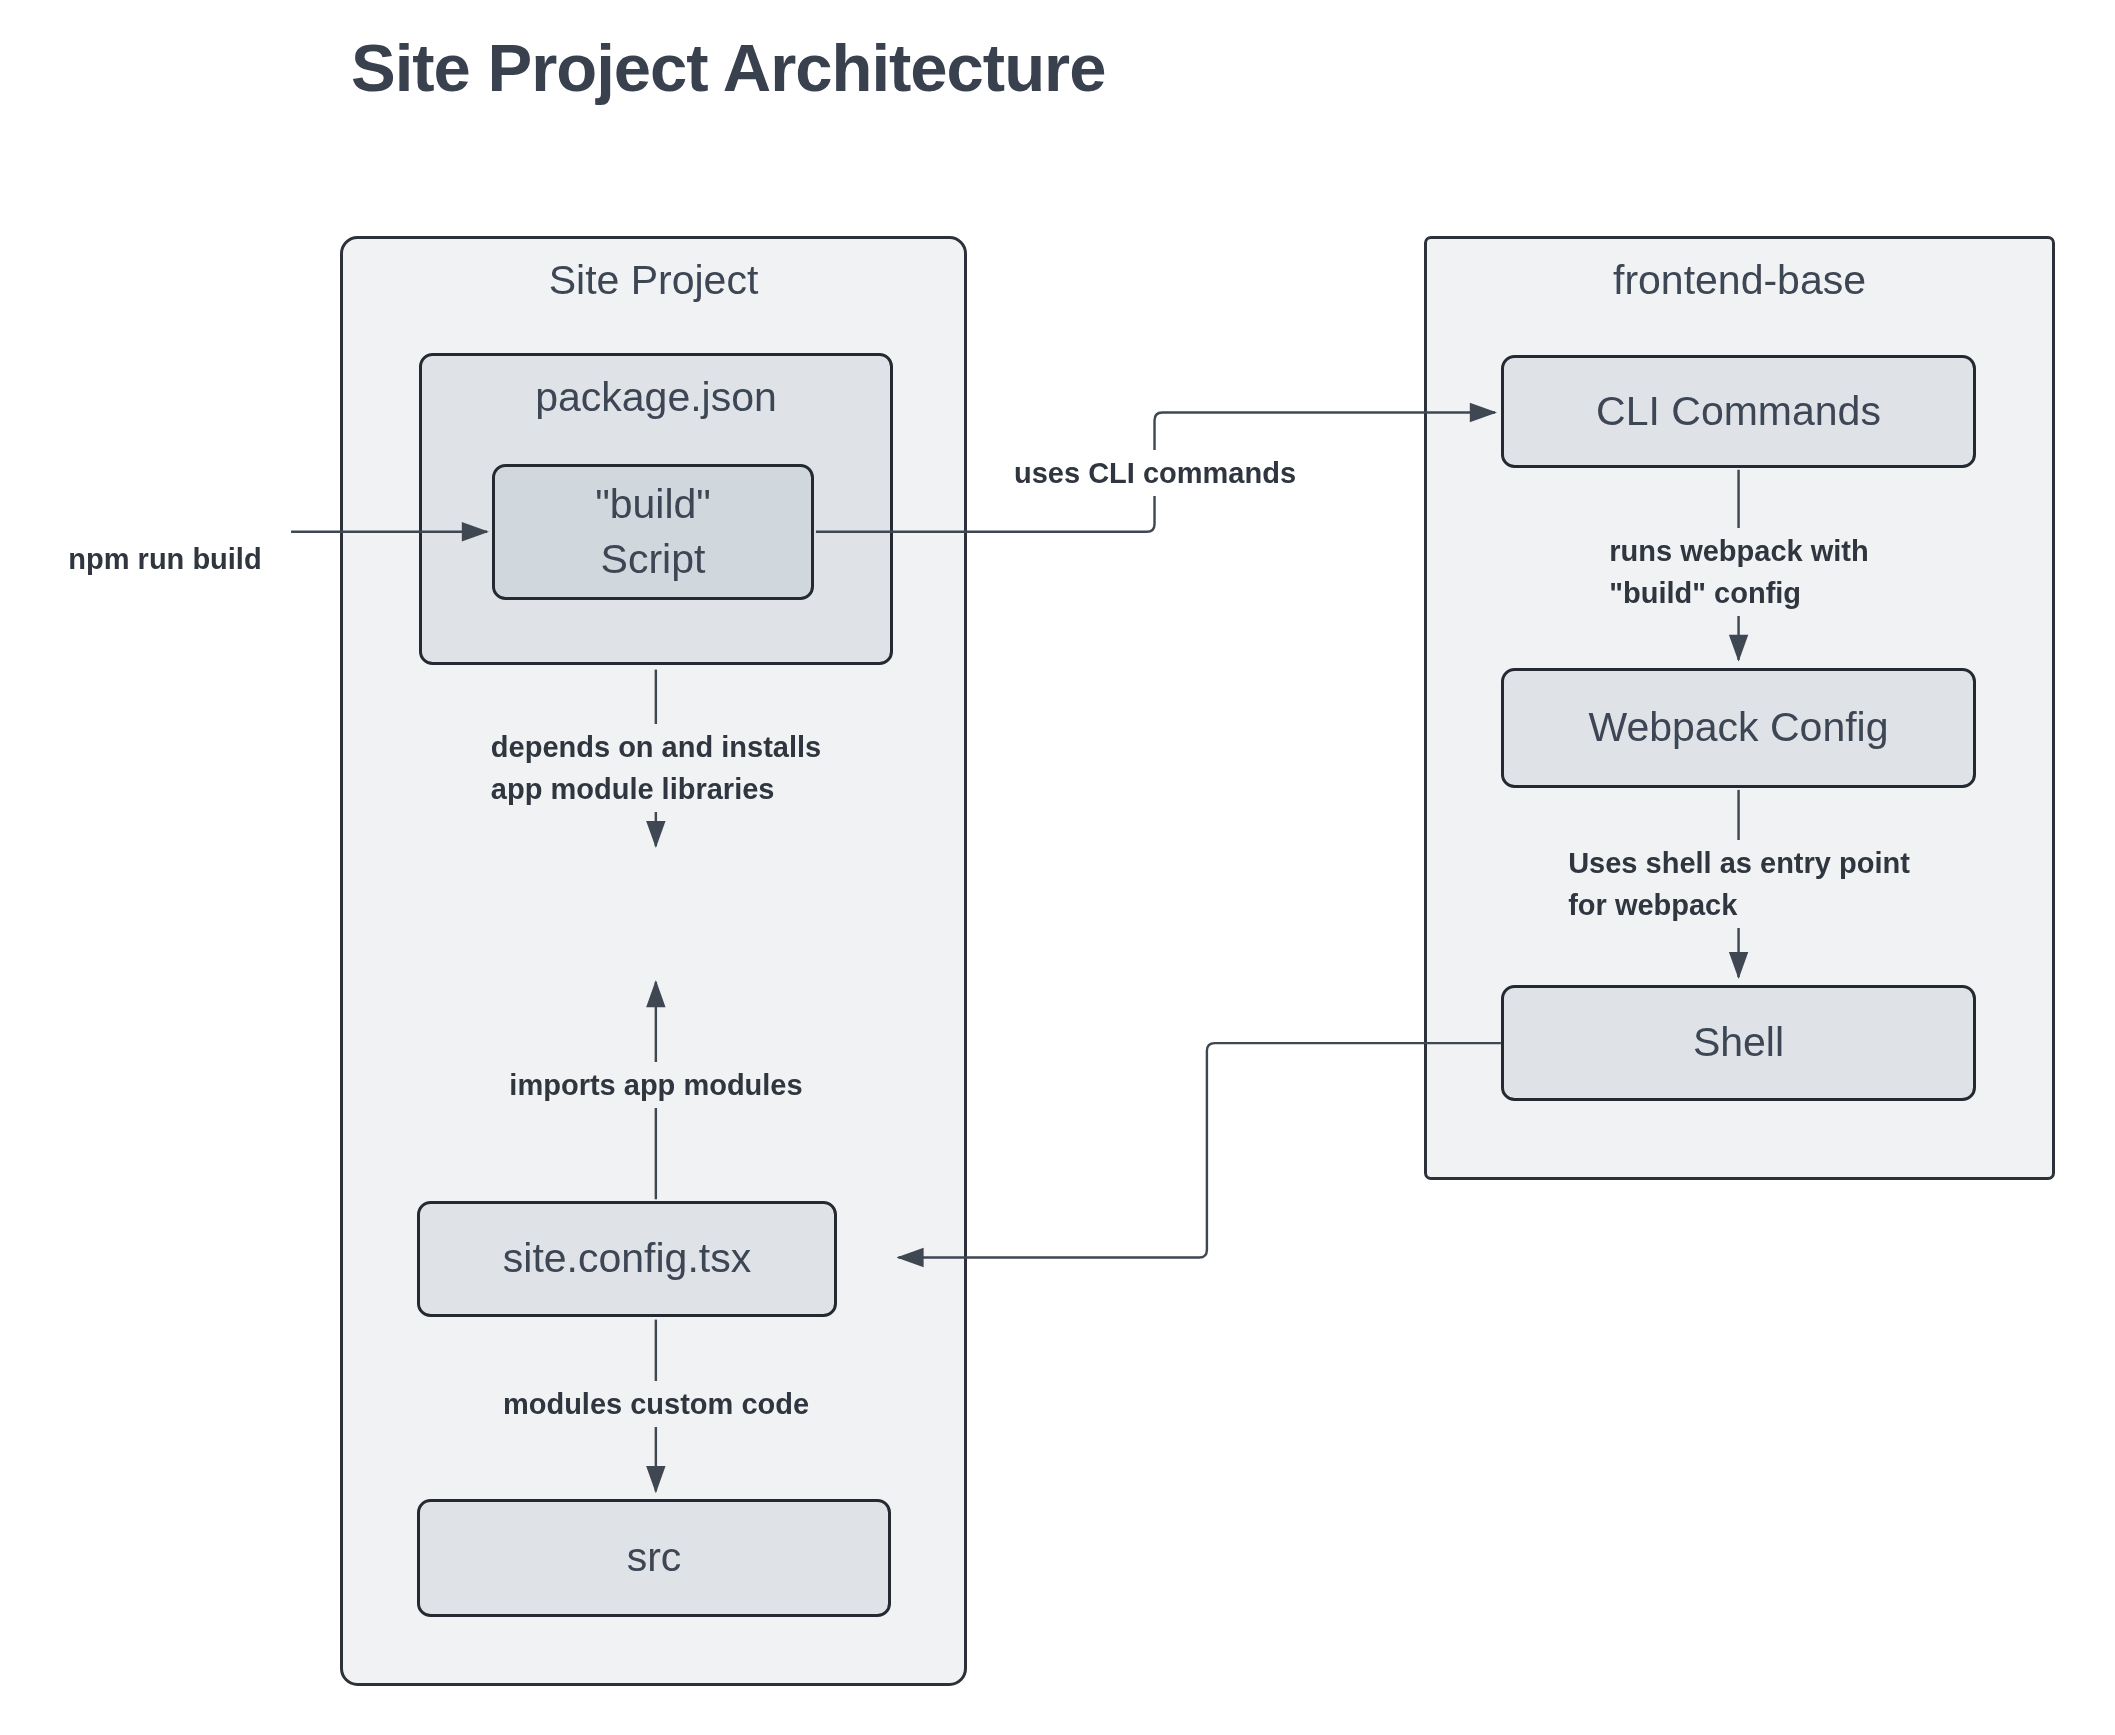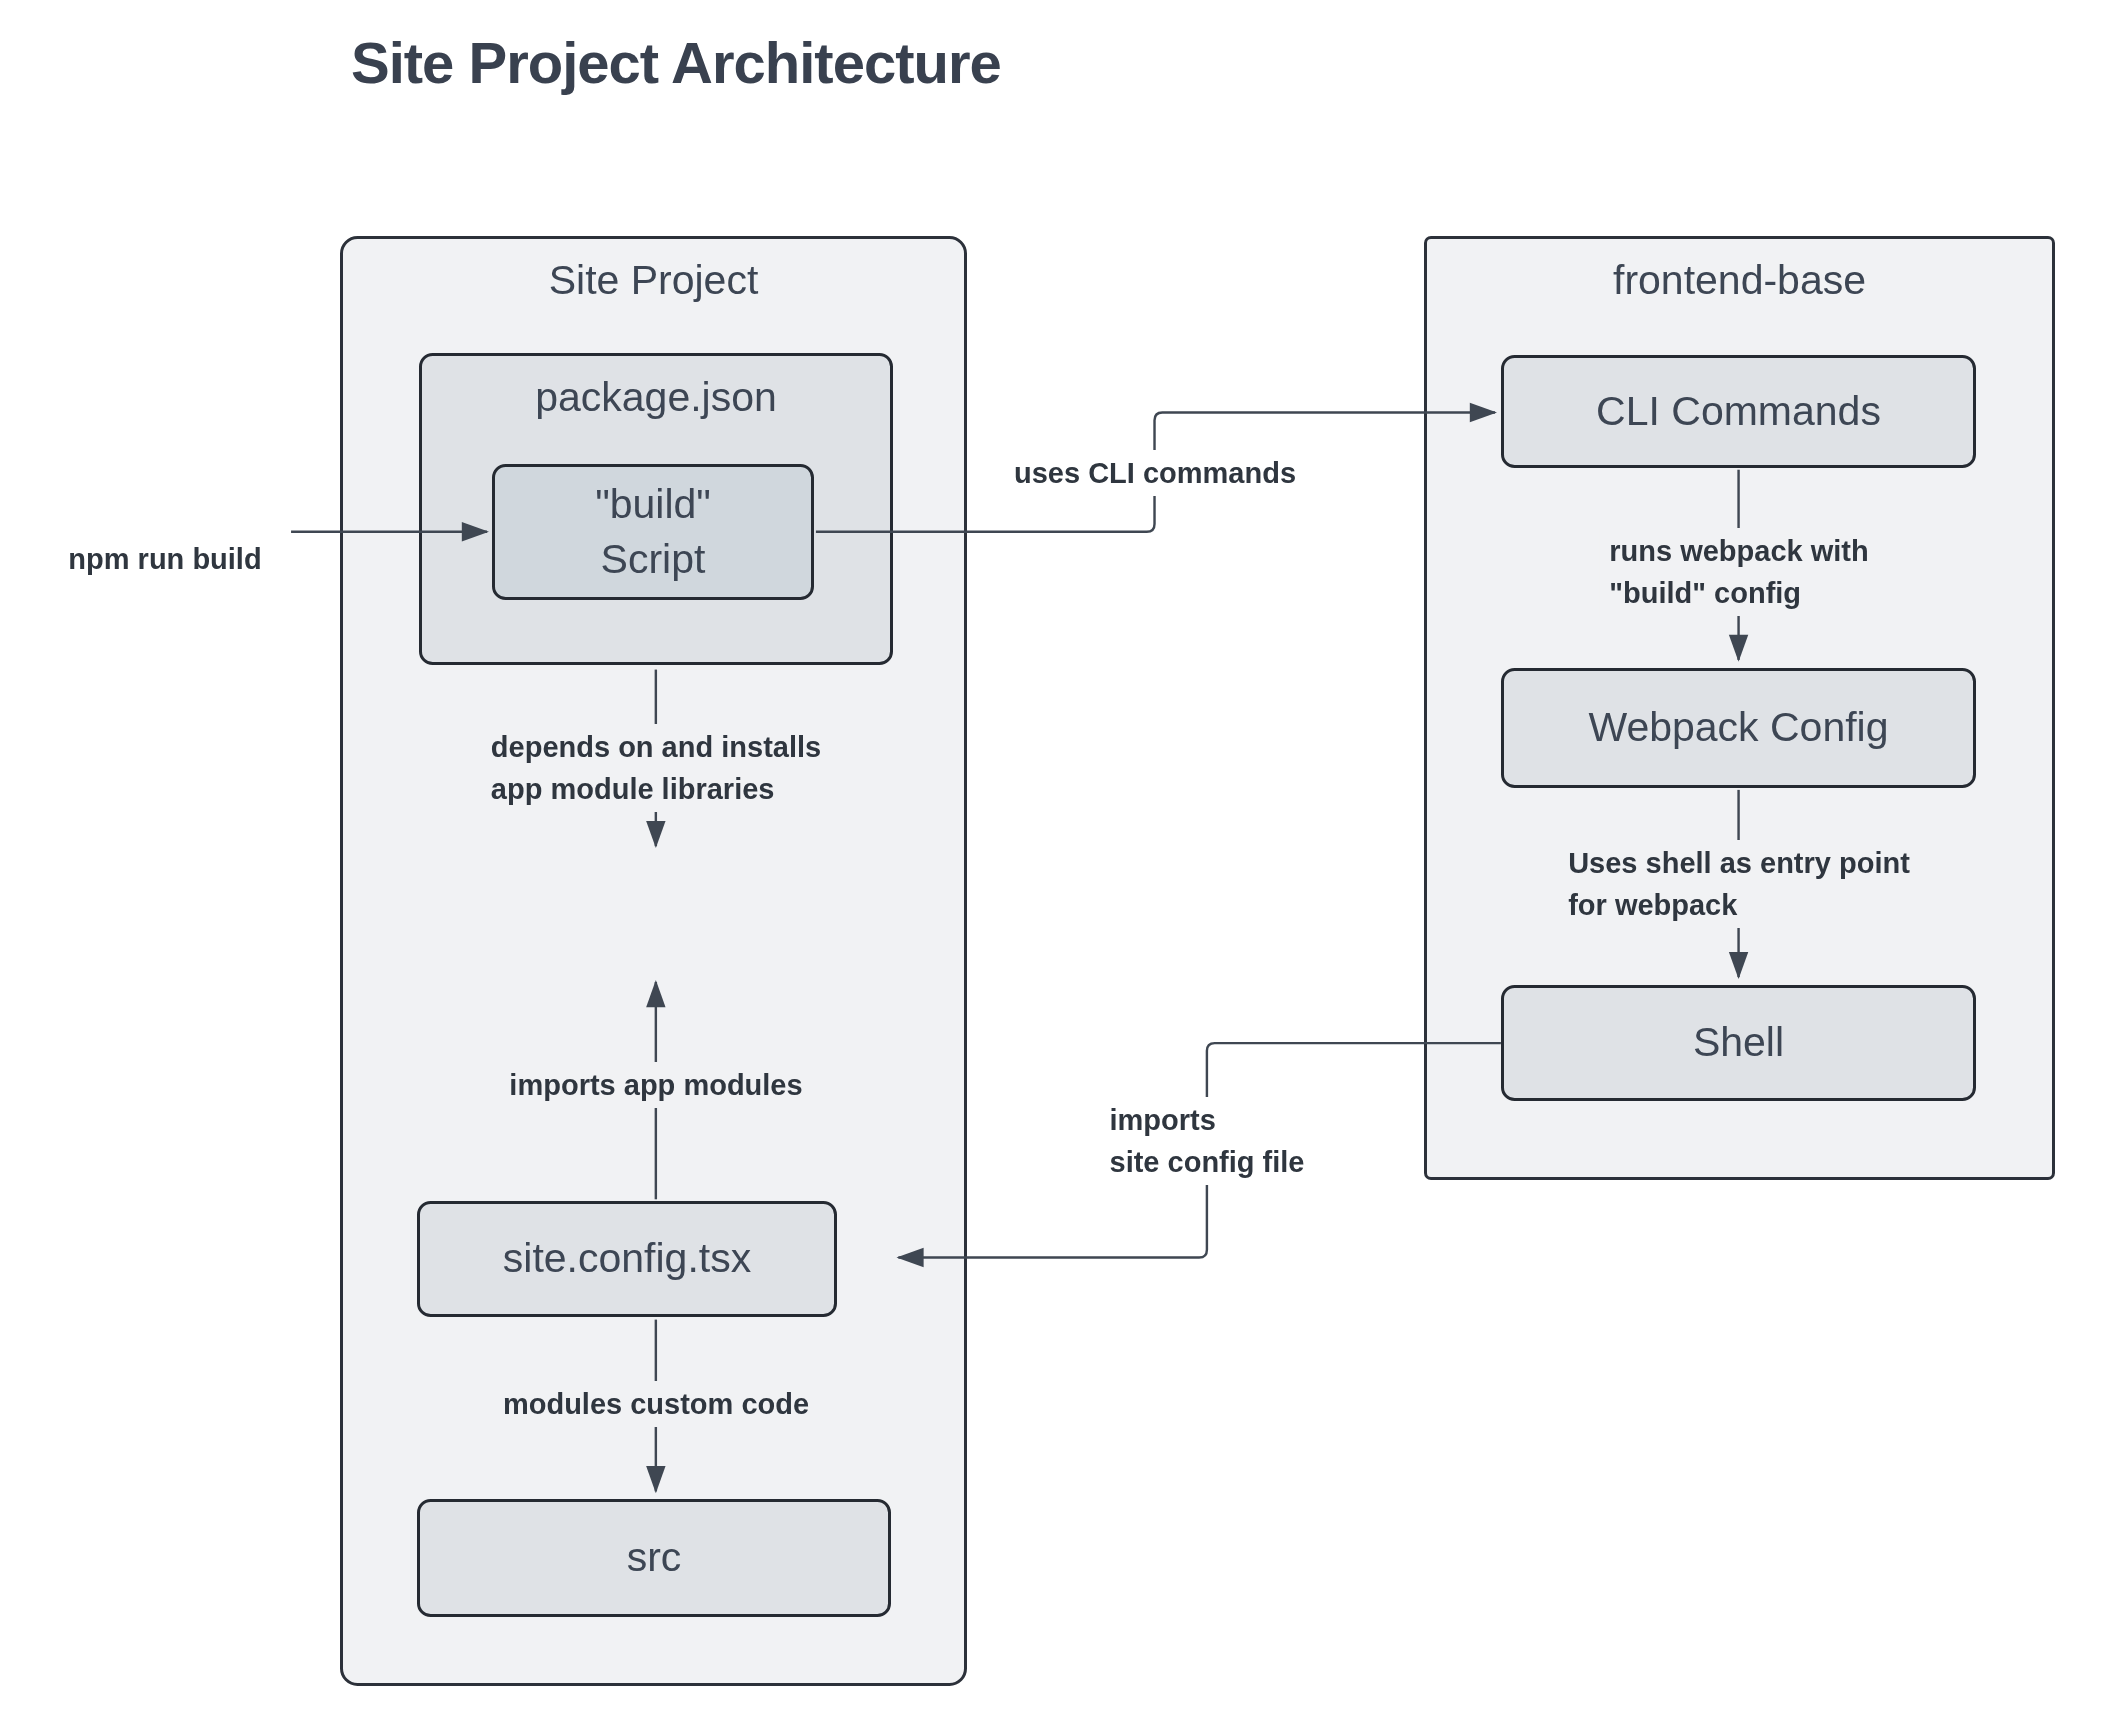--- a/index.html
+++ b/index.html
@@ -14,21 +14,21 @@
     --label-text:#2f363f;
     --title-text:#39414f;
   }
   html,body{margin:0;padding:0;background:var(--page-bg);}
   .canvas{
     position:relative;width:2115px;height:1735px;background:var(--page-bg);
     font-family:"Liberation Sans",sans-serif;overflow:hidden;
   }
   .title{
     position:absolute;left:351px;top:29px;margin:0;
-    font-size:58px;font-weight:700;color:var(--title-text);letter-spacing:-1px;
+    font-size:67px;font-weight:700;color:var(--title-text);letter-spacing:-1px;
   }
   .container{
     position:absolute;background:var(--container-fill);
     border:3.9px solid var(--container-border);border-radius:17.5px;box-sizing:border-box;
   }
   .container-label{
     position:absolute;left:0;right:0;top:17.5px;text-align:center;
     font-size:41px;color:var(--box-text);
   }
   .node{
@@ -122,21 +122,19 @@
       <path d="M1547,1075 H1252 Q1244,1075 1244,1083 V1288 Q1244,1296 1236,1296 H926" marker-end="url(#arr)"></path>
     </g>
   </svg>
 
   <div class="edge-label on-white" id="lbl-npm">npm run build</div>
   <div class="edge-label on-white" id="lbl-usescli">uses CLI commands</div>
   <div class="edge-label on-gray" id="lbl-depends">depends on and installs
 app module libraries</div>
   <div class="edge-label on-gray" id="lbl-impapp">imports app modules</div>
   <div class="edge-label on-gray" id="lbl-impcustom">modules custom code</div>
-  <div class="edge-label on-white" id="lbl-impsite">imports
-site config file</div>
   <div class="edge-label on-gray" id="lbl-usesshell">Uses shell as entry point
 for webpack</div>
   <div class="edge-label on-gray" id="lbl-runswp">runs webpack with
 "build" config</div>
 
 </div>
 
 
 </body></html>

